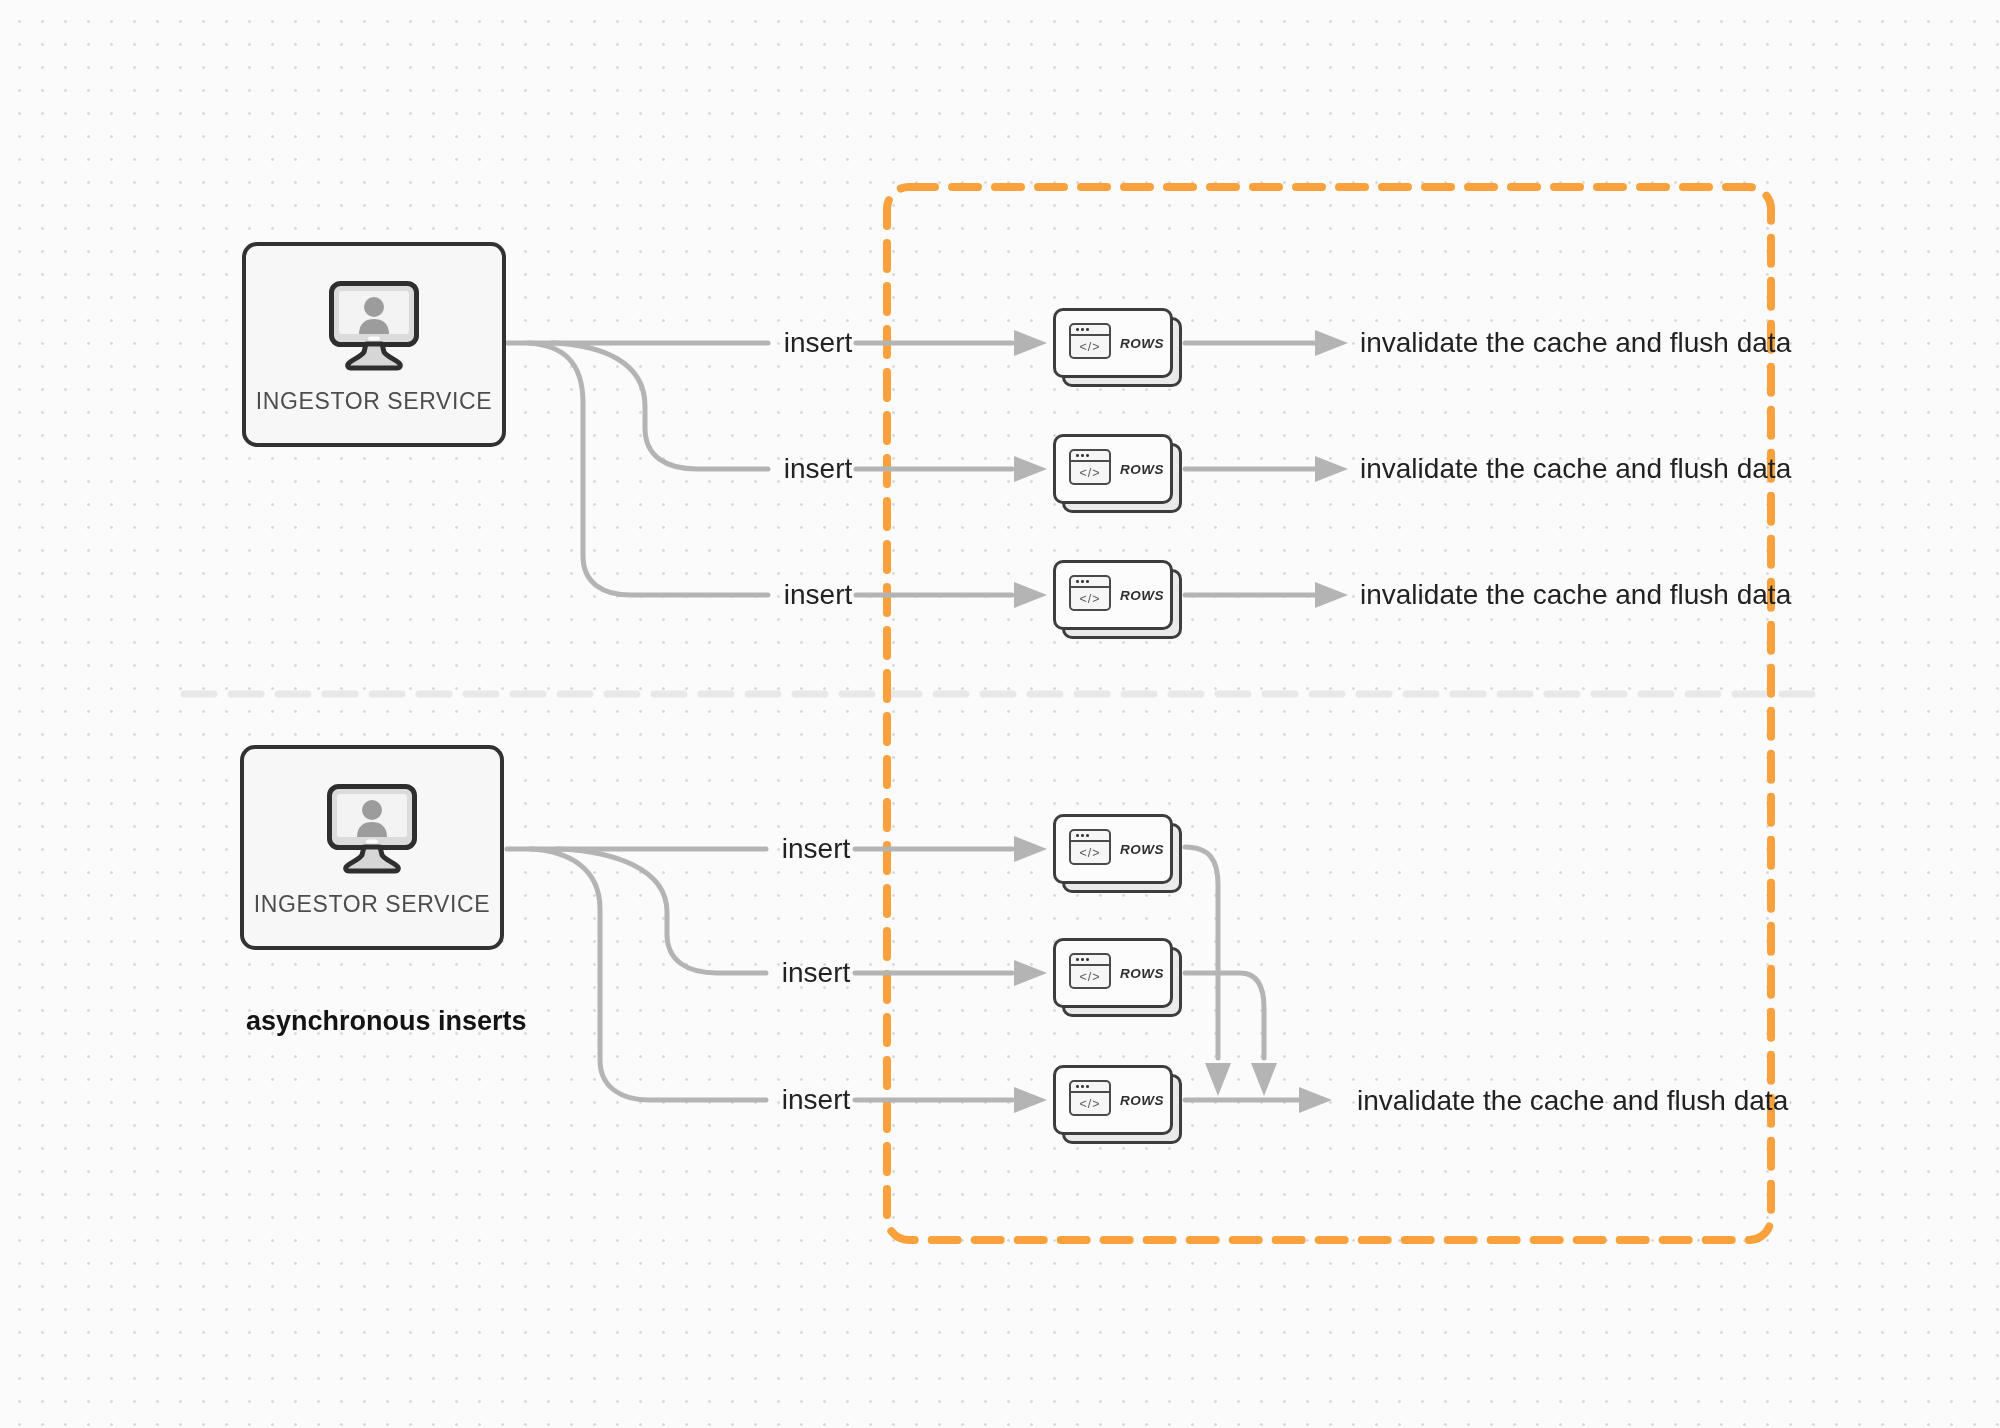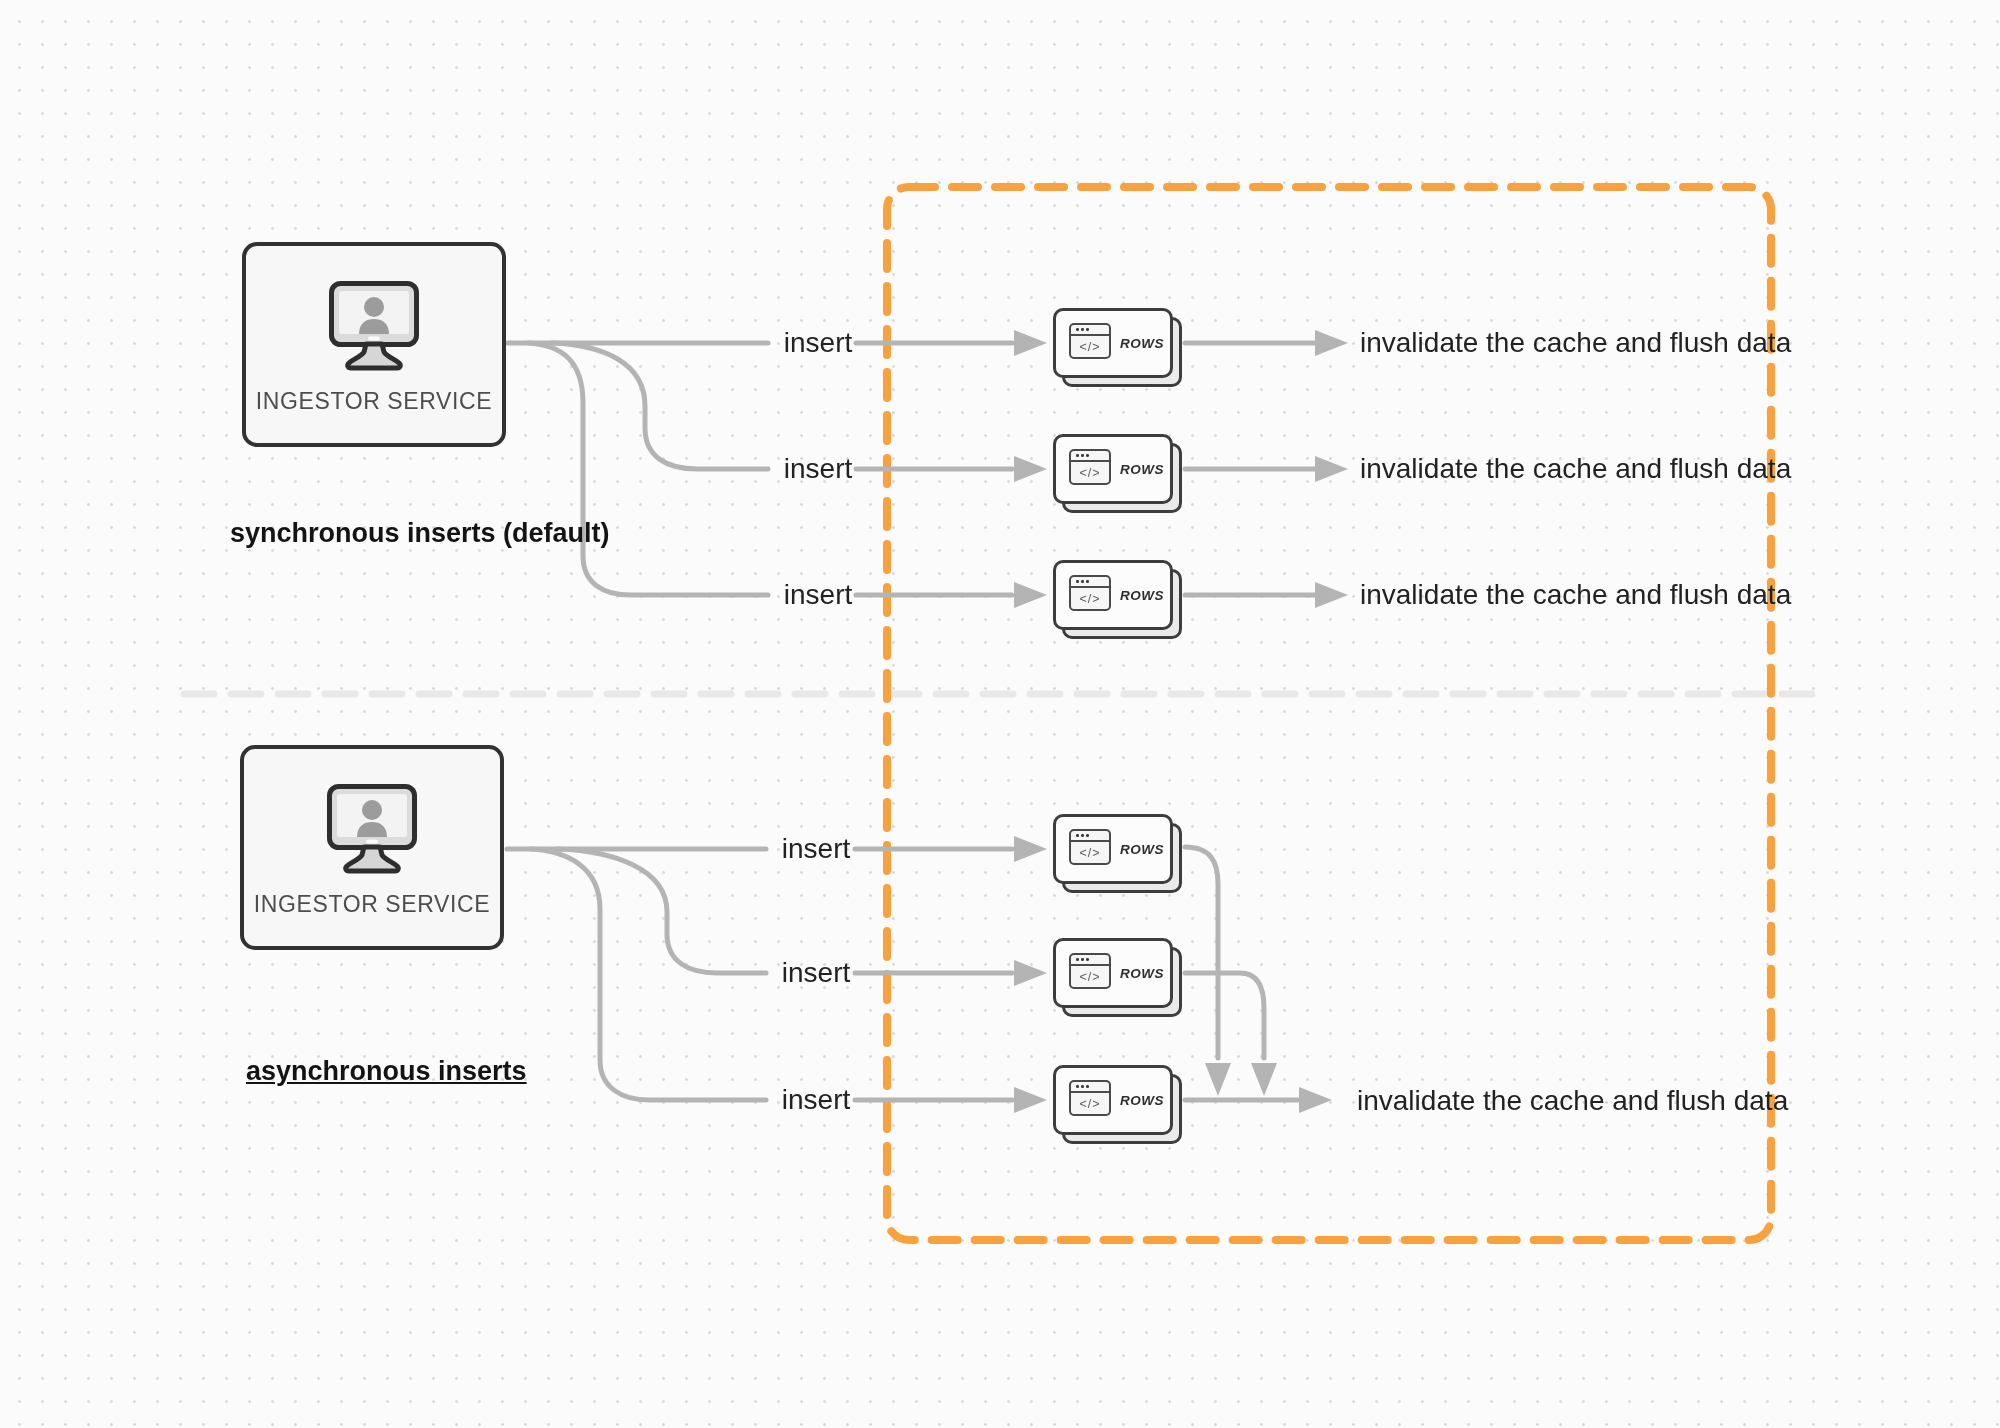--- a/index.html
+++ b/index.html
@@ -140,36 +140,35 @@
         <rect x="3.5" y="3.5" width="85" height="61" rx="9" fill="#dbdbdb" stroke="#2e2e2e" stroke-width="5"></rect>
         <rect x="11" y="11" width="70" height="43" rx="3" fill="#f3f3f3"></rect>
         <circle cx="46" cy="27" r="10" fill="#9c9c9c"></circle>
         <path d="M31,54 C31,43 38,39 46,39 C54,39 61,43 61,54 Z" fill="#9c9c9c"></path>
         <rect x="40" y="56.5" width="12" height="4" rx="2" fill="#fafafa"></rect>
         <path d="M38,64 L36,72 C33,77 25,79 21,83 C18.5,85.5 20,88 23,88 L69,88 C72,88 73.5,85.5 71,83 C67,79 59,77 56,72 L54,64 Z" fill="#d6d6d6" stroke="#2e2e2e" stroke-width="5" stroke-linejoin="round"></path>
       </svg>
     </div>
     <div class="svc-label">INGESTOR SERVICE</div>
   </div>
-  <div class="caption" style="left:230px;top:518px;">synchronous inserts (default)</div>
 
   <div class="ingestor" style="left:240px;top:745px;">
     <div class="icon-wrap">
       <svg width="92" height="94" viewBox="0 0 92 94">
         <rect x="3.5" y="3.5" width="85" height="61" rx="9" fill="#dbdbdb" stroke="#2e2e2e" stroke-width="5"></rect>
         <rect x="11" y="11" width="70" height="43" rx="3" fill="#f3f3f3"></rect>
         <circle cx="46" cy="27" r="10" fill="#9c9c9c"></circle>
         <path d="M31,54 C31,43 38,39 46,39 C54,39 61,43 61,54 Z" fill="#9c9c9c"></path>
         <rect x="40" y="56.5" width="12" height="4" rx="2" fill="#fafafa"></rect>
         <path d="M38,64 L36,72 C33,77 25,79 21,83 C18.5,85.5 20,88 23,88 L69,88 C72,88 73.5,85.5 71,83 C67,79 59,77 56,72 L54,64 Z" fill="#d6d6d6" stroke="#2e2e2e" stroke-width="5" stroke-linejoin="round"></path>
       </svg>
     </div>
     <div class="svc-label">INGESTOR SERVICE</div>
   </div>
-  <div class="caption" style="left:246px;top:1056px;text-decoration:underline;">asynchronous inserts</div>
+  <div class="caption" style="left:246px;top:1006px;">asynchronous inserts</div>
 
 
   <div class="lbl insert" style="left:776px;top:343px;">insert</div>
   <div class="lbl insert" style="left:776px;top:469px;">insert</div>
   <div class="lbl insert" style="left:776px;top:595px;">insert</div>
   <div class="lbl insert" style="left:774px;top:849px;">insert</div>
   <div class="lbl insert" style="left:774px;top:973px;">insert</div>
   <div class="lbl insert" style="left:774px;top:1100px;">insert</div>
 
   <div class="rows-card" style="left:1053px;top:308px;">

